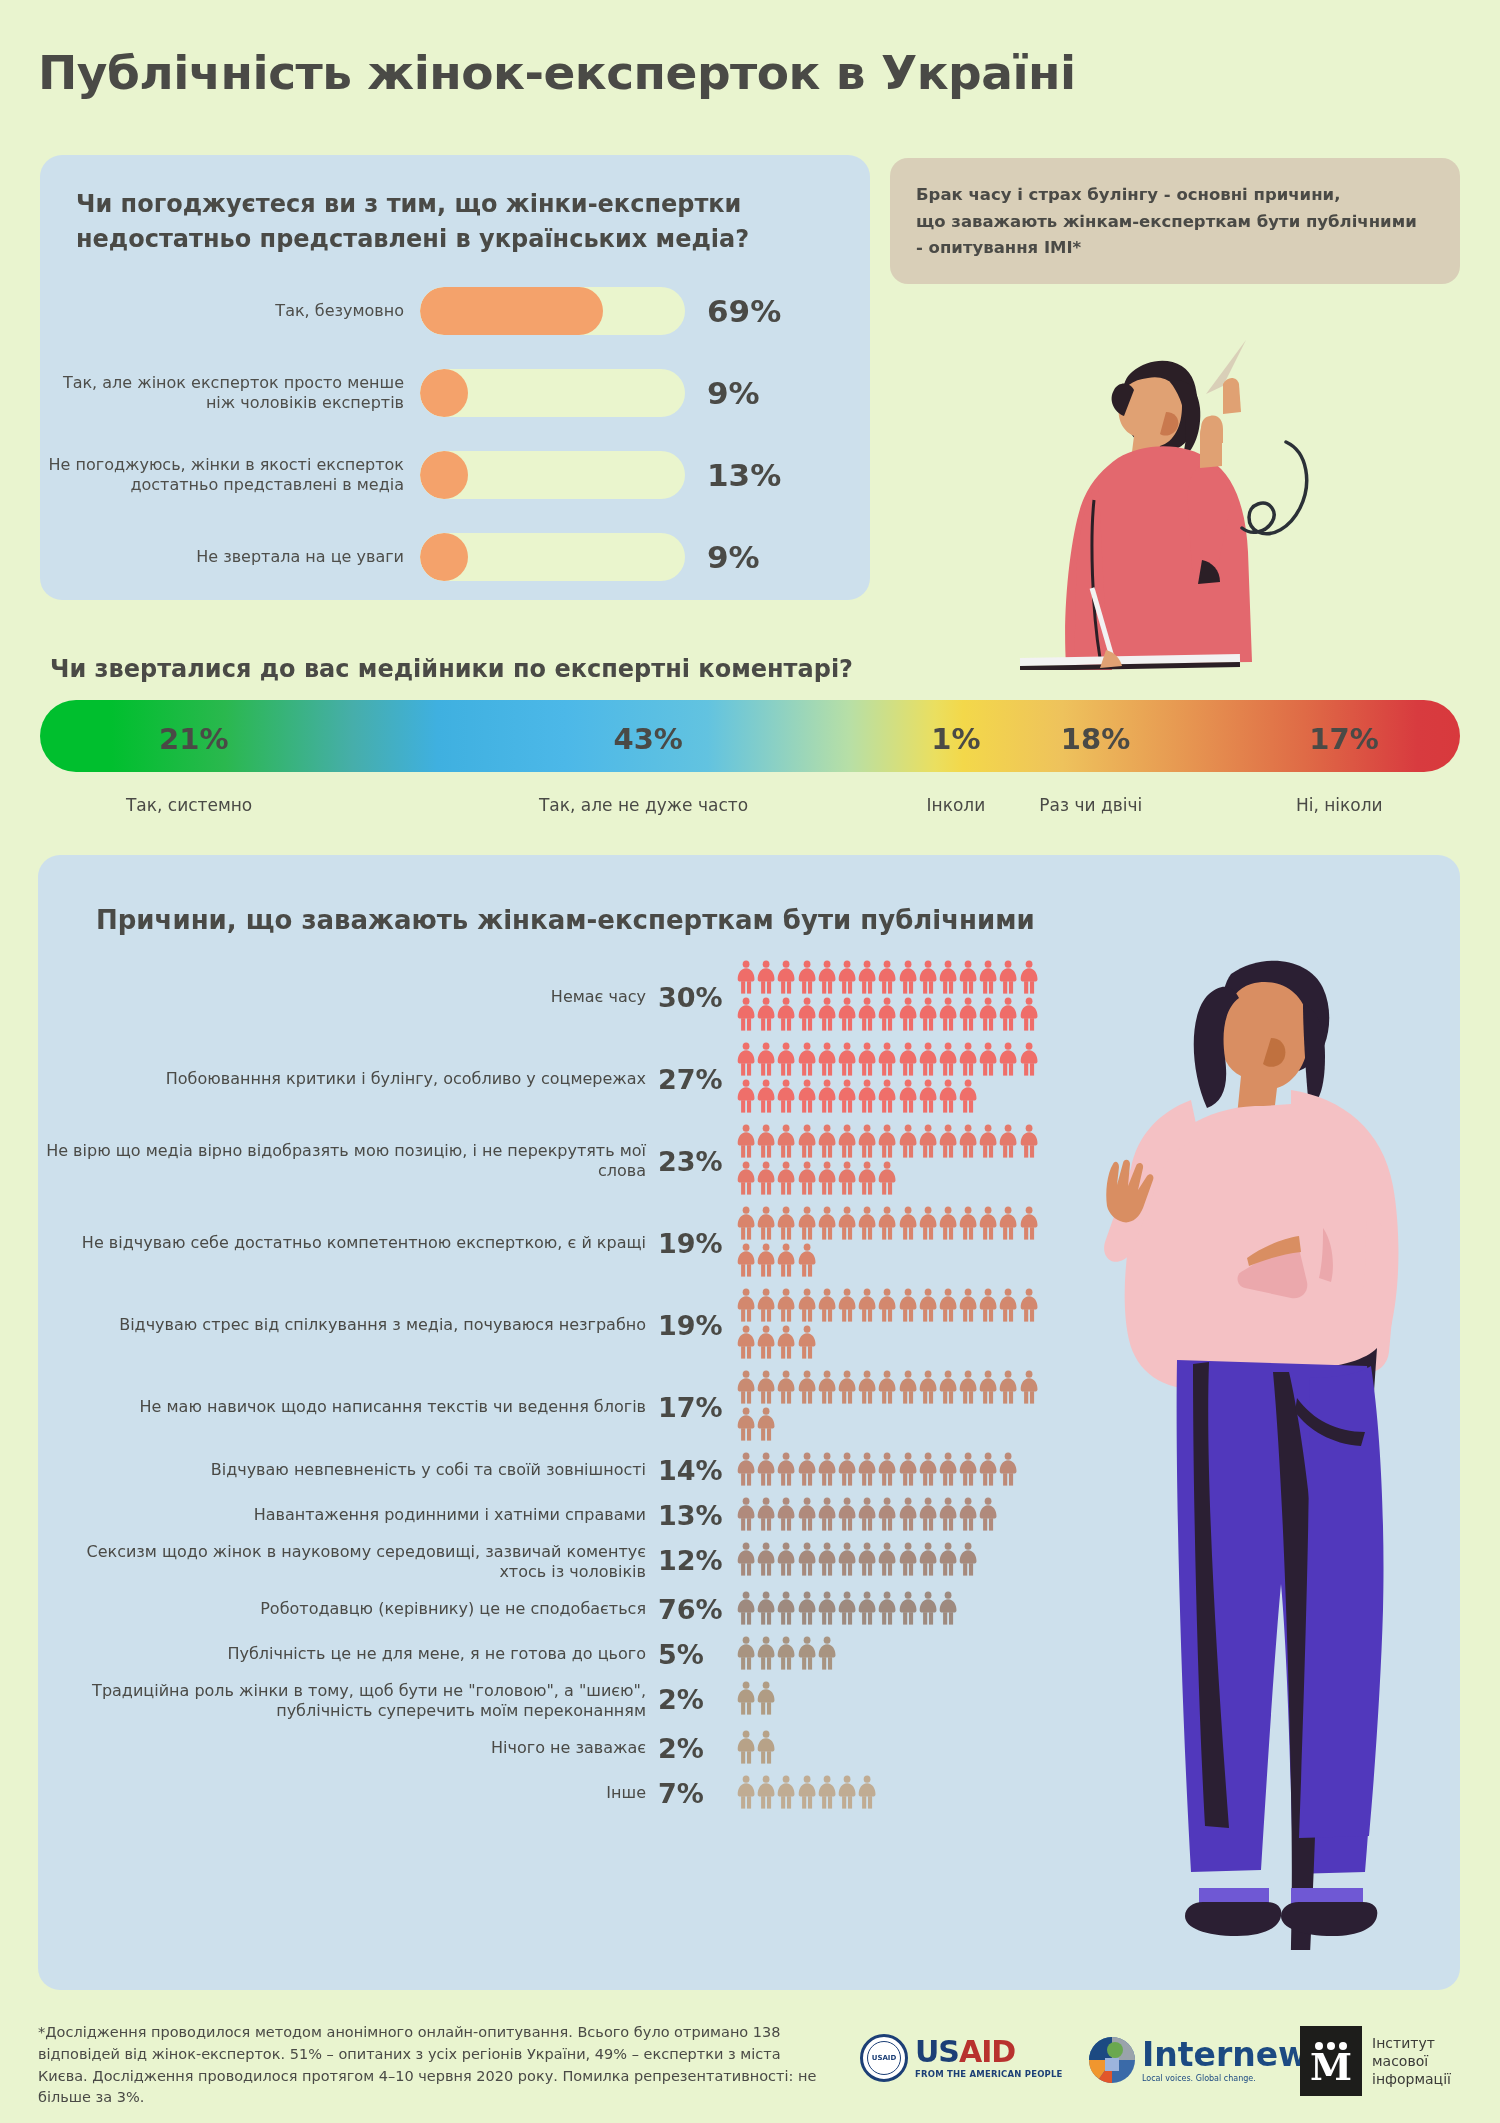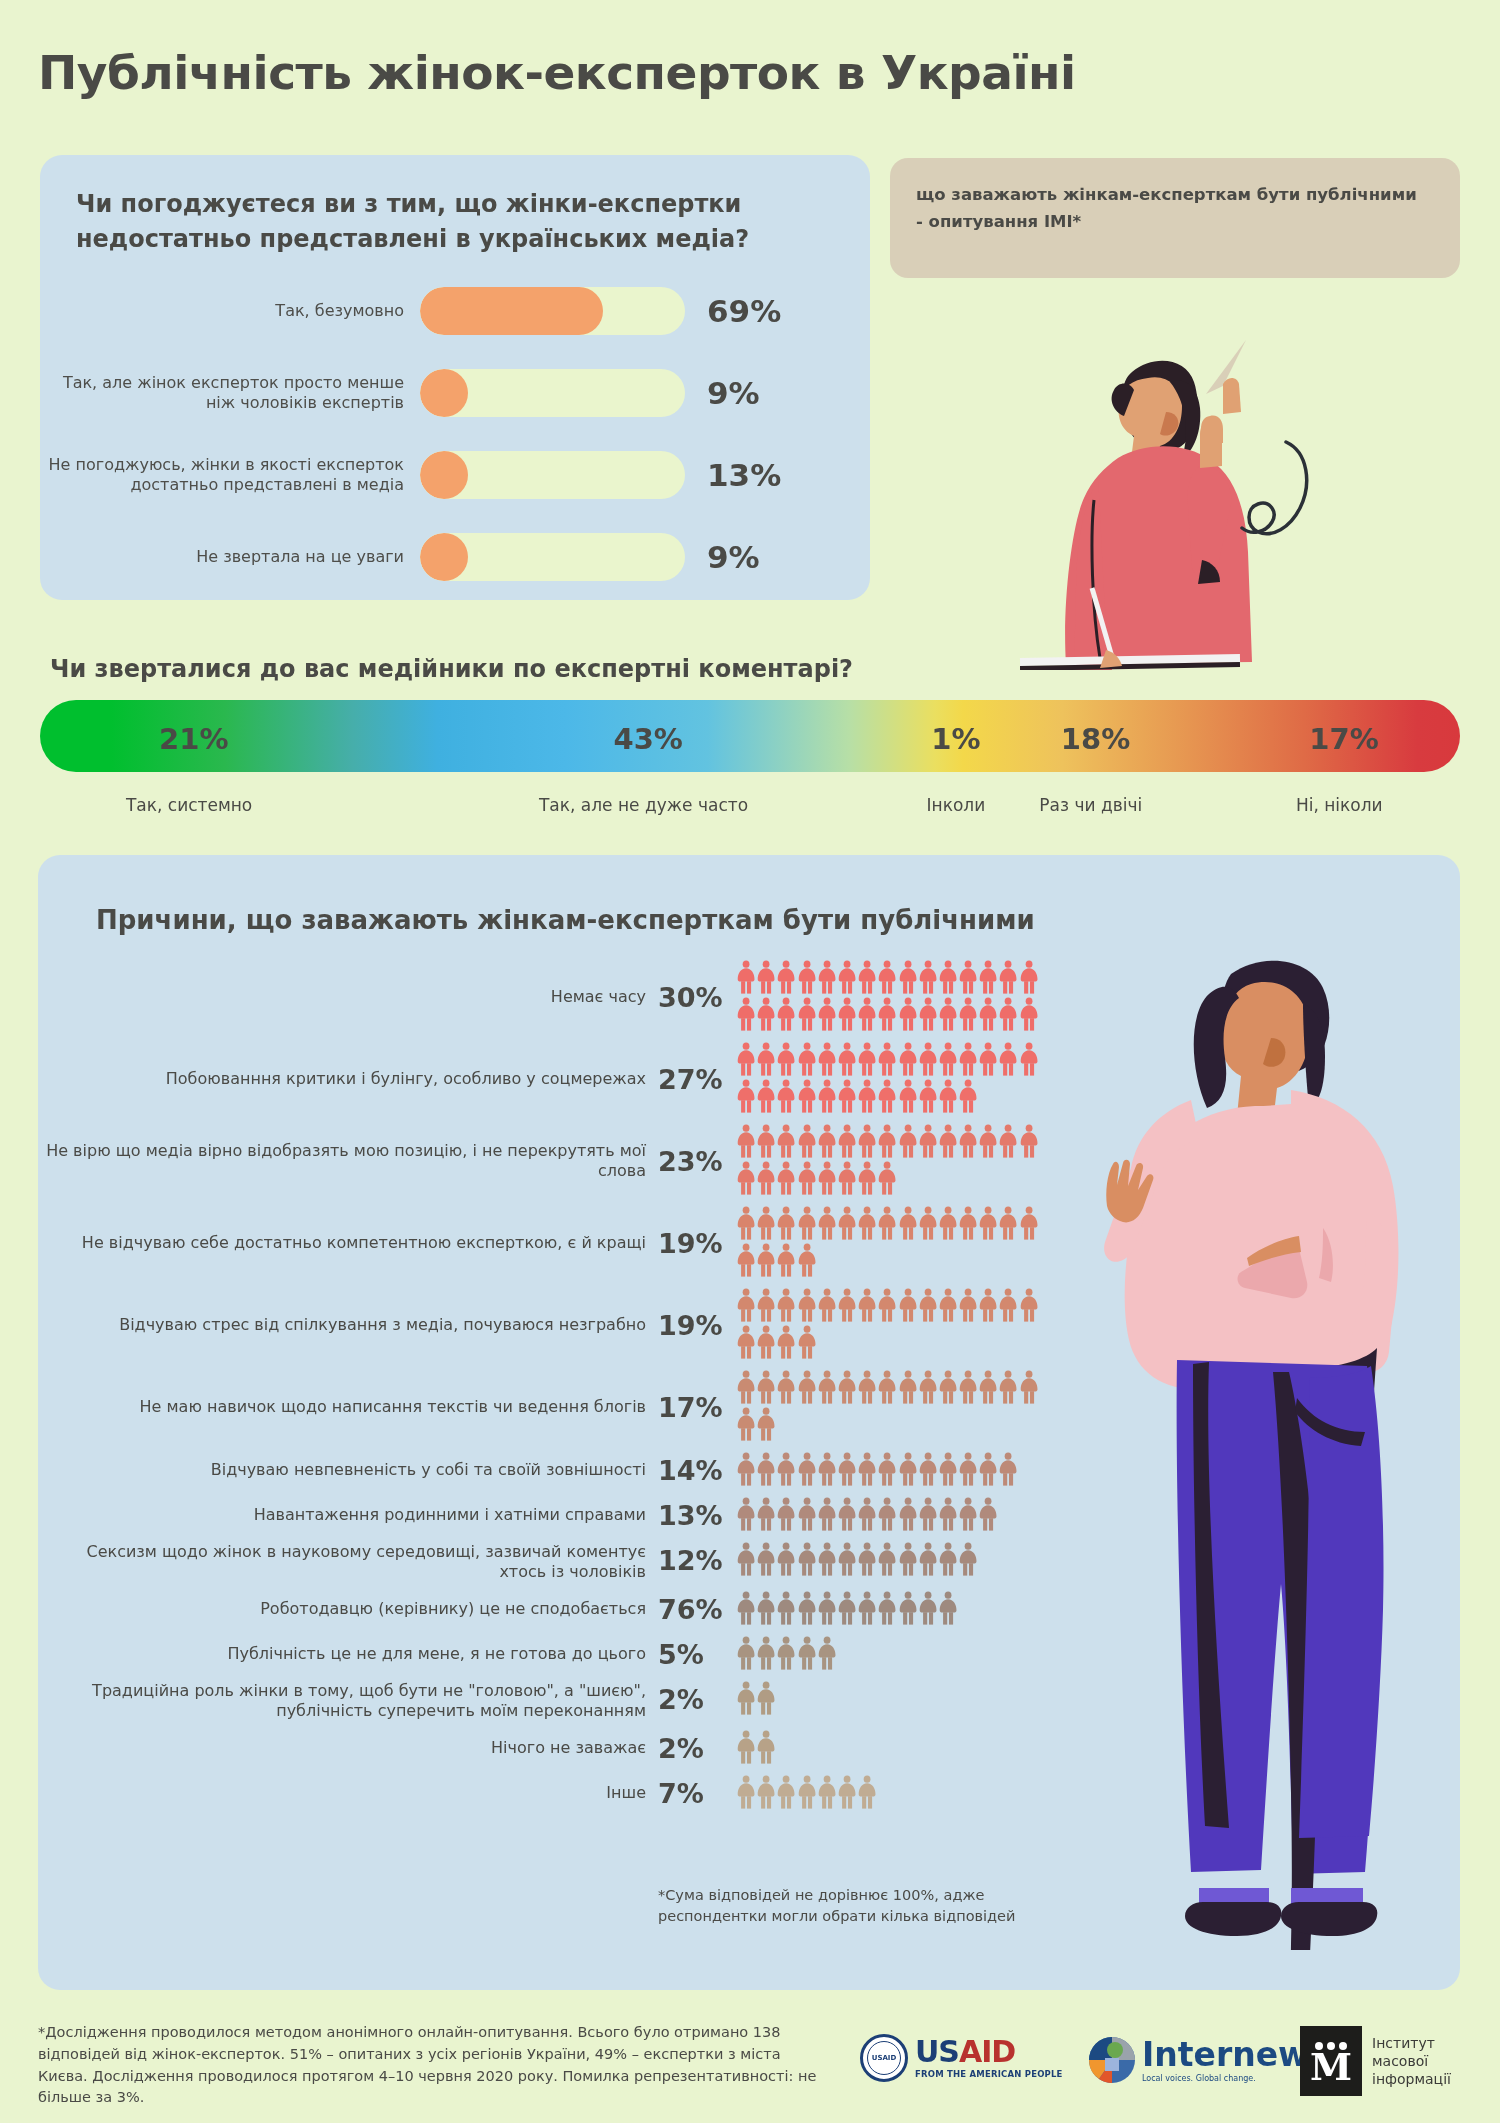--- a/index.html
+++ b/index.html
@@ -196,20 +196,21 @@
           <div class="bar-label">Не звертала на це уваги</div>
           <div class="bar-track">
             <div class="bar-fill" style="width: 18%;"></div>
           </div>
           <div class="bar-pct">9%</div>
         </div>
       </div>
   </div>
 
   <div class="bubble">
+    <p>Брак часу і страх булінгу - основні причини,</p>
     <p>що заважають жінкам-експерткам бути публічними</p>
     <p>- опитування ІМІ*</p>
   </div>
 
   <svg class="illo1" viewBox="0 0 330 350">
     <path d="M213 66 L236 20 L196 74 Z" fill="#d9cfb8"></path>
     <path d="M213 64 c4 -8 14 -8 16 0 l2 28 -18 2 z" fill="#e0a173"></path>
     <path d="M122 52 c22 -18 54 -14 62 10 c8 24 2 58 -16 66 c-22 10 -48 -4 -52 -28 c-4 -22 -6 -38 6 -48z" fill="#2b1f26"></path>
     <path d="M138 58 c18 -4 34 8 34 28 c0 20 -8 36 -22 40 l-6 24 -24 -2 l4 -32 c-14 -6 -18 -22 -14 -36 c4 -14 12 -20 28 -22z" fill="#e0a173"></path>
     <path d="M156 92 c8 0 14 6 12 14 c-2 8 -12 12 -18 8z" fill="#c9794e"></path>
@@ -1933,21 +1934,20 @@
               <g fill="#c0ac93">
                 <ellipse cx="10" cy="4.2" rx="3.4" ry="3.6"></ellipse>
                 <path d="M10 8.2 c5.2 0 8.4 5.2 8.4 11 c0 1.6 -1 2.4 -2.6 2.4 l-11.6 0 c-1.6 0 -2.6 -0.8 -2.6 -2.4 c0 -5.8 3.2 -11 8.4 -11z"></path>
                 <rect x="5.0" y="21.2" width="4.1" height="12.4"></rect>
                 <rect x="10.9" y="21.2" width="4.1" height="12.4"></rect>
               </g>
             </svg>
           </div>
         </div>
       </div>
-    <div class="picto-note">*Сума відповідей не дорівнює 100%, адже респондентки могли обрати кілька відповідей</div>
   </div>
 
   <svg class="illo2" viewBox="0 0 390 1010">
     <path d="M156 34 c32 -22 78 -16 92 14 c12 26 6 62 -12 76 c-26 20 -66 10 -80 -16 c-12 -24 -12 -58 0 -74z" fill="#2b1f33"></path>
     <path d="M176 44 c30 -8 56 10 58 42 c2 32 -12 56 -32 62 l-4 34 l-36 -6 l4 -40 c-18 -8 -24 -32 -18 -54 c6 -22 14 -34 28 -38z" fill="#d98e62"></path>
     <path d="M196 98 c10 0 16 8 14 18 c-2 10 -14 14 -22 8z" fill="#c0713f"></path>
     <path d="M164 58 c-14 10 -18 34 -14 60 c4 28 -2 44 -18 50 c-18 -40 -18 -96 2 -114 c14 -12 24 -8 30 4z" fill="#2b1f33"></path>
     <path d="M228 64 c16 6 22 26 22 52 c0 26 -4 46 -16 52 c-4 -40 -6 -84 -6 -104z" fill="#2b1f33"></path>
     <path d="M216 150 c52 8 92 40 102 96 c10 56 6 130 -10 166 c-10 22 -34 32 -64 34 l-110 4 c-44 2 -72 -16 -80 -50 c-10 -44 -2 -114 16 -160 c18 -46 60 -72 110 -74 c12 0 24 -1 36 -2z" fill="#f4c1c4"></path>
     <path d="M116 160 c-32 12 -54 36 -60 68 l-26 74 c-4 14 6 24 18 18 c8 -4 12 -12 14 -22 l22 -60 c6 -18 20 -32 40 -40z" fill="#f4c1c4"></path>

